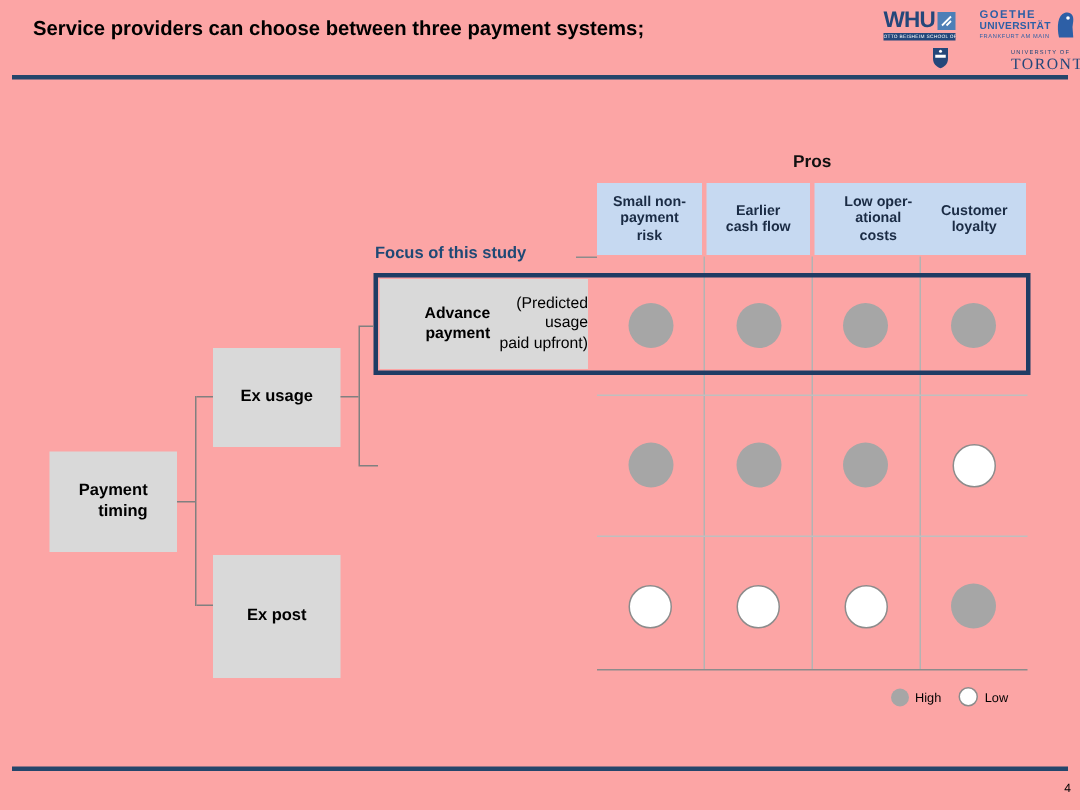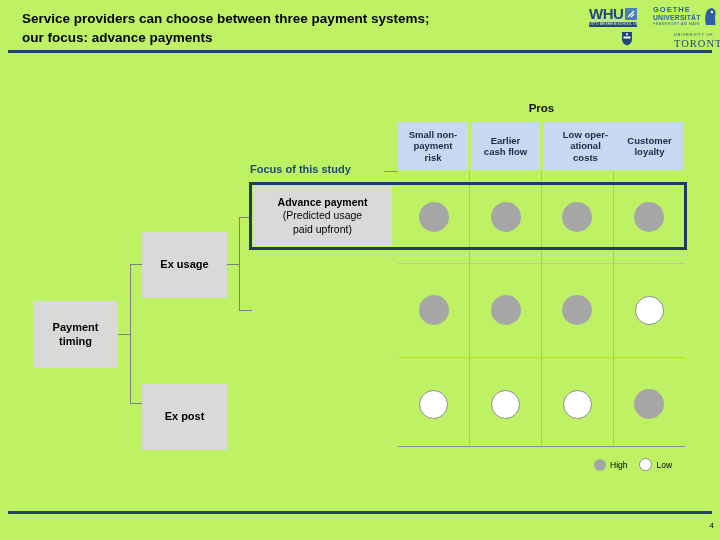--- a/index.html
+++ b/index.html
@@ -1,17 +1,17 @@
 <!DOCTYPE html>
 <html><head>
 <meta charset="utf-8">
 <style>
   html,body{margin:0;padding:0;background:#e8e8e8;}
   .slide{
-    position:relative;width:720px;height:540px;background:#bef264;
+    position:relative;width:720px;height:540px;background:#fca5a5;
     font-family:"Liberation Sans","DejaVu Sans",sans-serif;overflow:hidden;
     margin:0 auto;
     text-decoration:underline;
   }
   .abs{position:absolute;}
   .multiline{white-space:pre-line;}
 
   
   .title-block{left:22px;top:9px;width:540px;font-size:13.5px;font-weight:bold;color:#000;line-height:19px;}
   .title-rule{left:8px;top:50px;width:704px;height:3px;background:#24466B;}
@@ -46,27 +46,27 @@
   .hline{left:398px;width:287px;height:1px;background:#BFBFBF;}
   .hr1{top:263px;} .hr2{top:357px;}
   .hr-bottom{top:446px;background:#8C8C8C;}
 
   
   .focus-label{left:250px;top:163px;font-size:11px;font-weight:bold;color:#1F4975;}
   .focus-tick{left:384px;top:171px;width:14px;height:1px;background:#8C8C8C;}
   .focus-rect{left:249px;top:182px;width:432px;height:62px;border:3px solid #1F3C64;background:transparent;}
 
   
-  .gbox{background:#D9D9D9;display:flex;flex-direction:column;align-items:center;justify-content:center;
-        text-align:center;color:#000;font-size:10.5px;line-height:13.5px;}
+  .gbox{background:#D9D9D9;display:flex;align-items:center;justify-content:center;
+        text-align:right;color:#000;font-size:10.5px;line-height:13.5px;}
   .gbox .bname{font-weight:bold;}
   .box-advance{left:253px;top:186px;width:139px;height:60px;}
   .box-prepaid{left:252px;top:277px;width:131px;height:66px;}
   .box-exante{left:142px;top:232px;width:85px;height:66px;font-weight:bold;font-size:11px;}
-  .box-expost{left:142px;top:384px;width:85px;height:66px;font-weight:bold;font-size:11px;}
+  .box-expost{left:142px;top:370px;width:85px;height:82px;font-weight:bold;font-size:11px;}
   .box-root{left:33px;top:301px;width:85px;height:67px;font-weight:bold;font-size:11px;}
 
   
   .conn{background:#808080;}
   .c-h{height:1px;} .c-v{width:1px;}
 
   
   .dotrow{left:398px;width:287px;height:32px;display:grid;grid-template-columns:repeat(4,1fr);}
   .dr1{top:201px;} .dr2{top:294px;} .dr3{top:388px;}
   .dotcell{display:flex;align-items:center;justify-content:center;}
@@ -84,21 +84,20 @@
   .footer-rule{left:8px;top:511px;width:704px;height:3px;background:#24466B;}
   .page-num{right:6px;top:521px;font-size:8px;color:#000;}
 </style>
 </head>
 <body>
 
 <div class="slide">
 
   <div class="abs title-block">
     <div>Service providers can choose between three payment systems;</div>
-    <div>our focus: advance payments</div>
   </div>
   <div class="abs title-rule"></div>
 
   <div class="abs whu-logo">
     <div class="whu-row">
       <span class="whu-word">WHU</span>
       <span class="whu-square">
         <svg width="12" height="12" viewBox="0 0 12 12">
             <path d="M3 9 L9 3 M6 9 L9 6" stroke="#ffffff" stroke-width="1.2" fill="none"></path>
           </svg>

